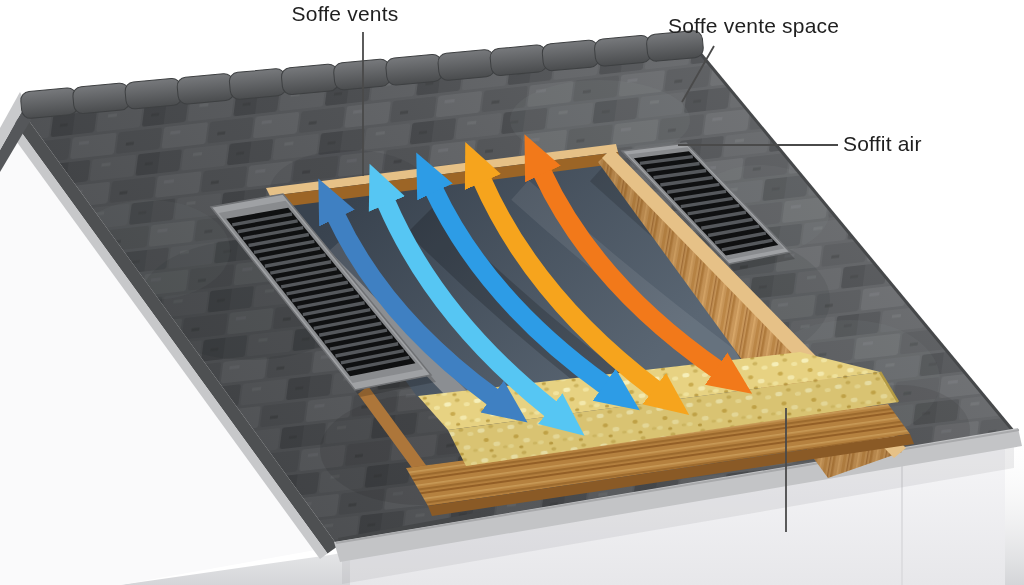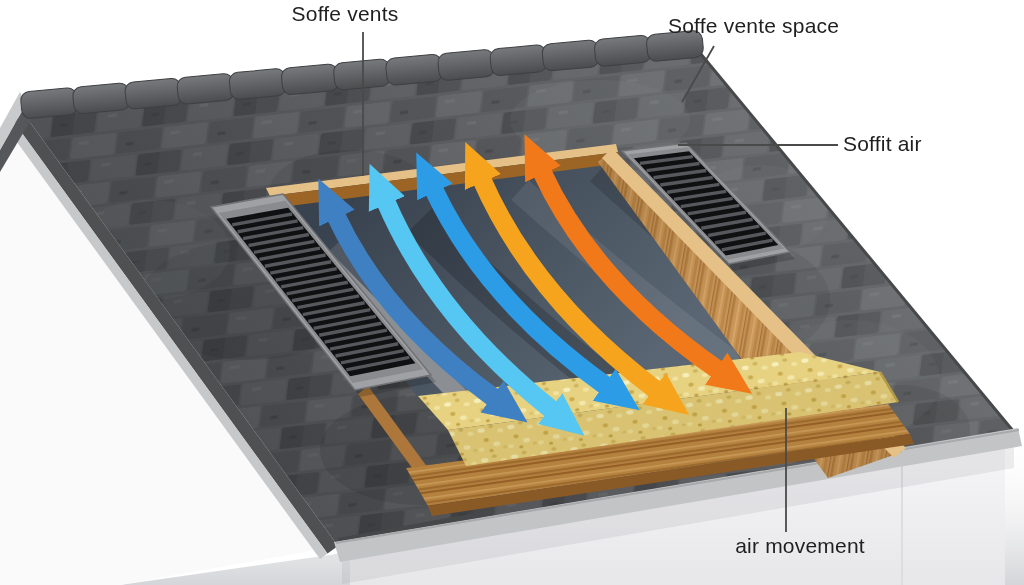--- a/index.html
+++ b/index.html
@@ -266,14 +266,13 @@
     <line x1="363" y1="32" x2="363" y2="176"></line>
     <line x1="714" y1="46" x2="682" y2="102"></line>
     <line x1="678" y1="145" x2="838" y2="145"></line>
     <line x1="786" y1="408" x2="786" y2="532"></line>
   </g>
 </svg>
 
 <div class="label center" style="left:345px;top:3px;">Soffe vents</div>
 <div class="label" style="left:668px;top:15px;">Soffe vente space</div>
 <div class="label" style="left:843px;top:133px;">Soffit air</div>
-<div class="label center" style="left:800px;top:535px;">air movement</div>
 </div>
 
 </body></html>

